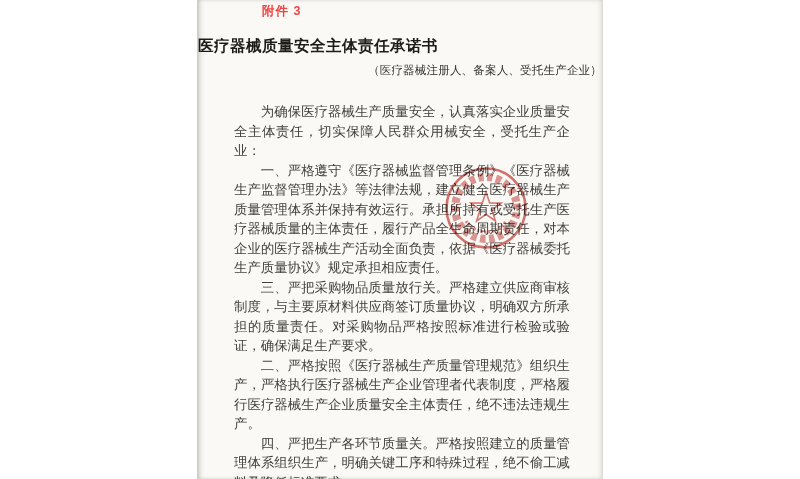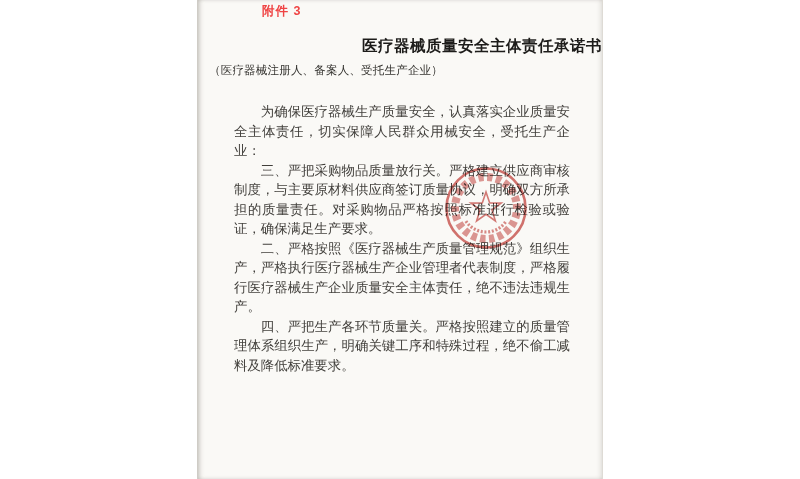--- a/index.html
+++ b/index.html
@@ -17,27 +17,27 @@
                inset -3px 0 5px -2px rgba(110,105,95,.22);
     box-sizing:border-box;
   }
   .attachment{
     position:absolute;left:64px;top:3px;
     font-family:"Liberation Sans","DejaVu Sans",sans-serif;
     font-weight:bold;font-size:12.5px;color:#ef4444;letter-spacing:1px;
   }
   .doc-title{
     position:absolute;left:0;top:36px;width:100%;margin:0;
-    text-align:right;
+    text-align:left;
     font-family:"Liberation Sans","DejaVu Sans",sans-serif;
     font-weight:bold;font-size:15.5px;color:#1d1c1a;letter-spacing:.5px;
   }
   .doc-subtitle{
     position:absolute;left:0;top:63px;width:100%;
-    text-align:left;font-size:11.5px;color:#34332f;letter-spacing:.2px;padding-left:11px;
+    text-align:right;font-size:11.5px;color:#34332f;letter-spacing:.2px;
   }
   .doc-body{
     position:absolute;left:36px;top:102px;width:336px;
     font-size:13.4px;line-height:19.5px;color:#413f3b;
     text-align:justify;
   }
   .doc-body p{margin:0;text-indent:2em;word-break:break-all;}
   .seal{
     position:absolute;left:236px;top:156px;width:104px;height:104px;
     mix-blend-mode:multiply;opacity:.88;pointer-events:none;
@@ -49,20 +49,21 @@
 <div class="page">
 
   <div class="attachment">附件 3</div>
 
   <h1 class="doc-title">医疗器械质量安全主体责任承诺书</h1>
 
   <div class="doc-subtitle">（医疗器械注册人、备案人、受托生产企业）</div>
 
   <div class="doc-body">
       <p>为确保医疗器械生产质量安全，认真落实企业质量安全主体责任，切实保障人民群众用械安全，受托生产企业：</p>
+      <p>一、严格遵守《医疗器械监督管理条例》《医疗器械生产监督管理办法》等法律法规，建立健全医疗器械生产质量管理体系并保持有效运行。承担所持有或受托生产医疗器械质量的主体责任，履行产品全生命周期责任，对本企业的医疗器械生产活动全面负责，依据《医疗器械委托生产质量协议》规定承担相应责任。</p>
       <p>三、严把采购物品质量放行关。严格建立供应商审核制度，与主要原材料供应商签订质量协议，明确双方所承担的质量责任。对采购物品严格按照标准进行检验或验证，确保满足生产要求。</p>
       <p>二、严格按照《医疗器械生产质量管理规范》组织生产，严格执行医疗器械生产企业管理者代表制度，严格履行医疗器械生产企业质量安全主体责任，绝不违法违规生产。</p>
       <p>四、严把生产各环节质量关。严格按照建立的质量管理体系组织生产，明确关键工序和特殊过程，绝不偷工减料及降低标准要求。</p>
     </div>
 
   <svg class="seal" viewBox="0 0 104 104">
 
     <circle cx="52" cy="52" r="39.5" fill="none" stroke="#c5443e" stroke-width="2.6" opacity="0.85"></circle>
 
     <circle cx="52" cy="52" r="31" fill="none" stroke="#c5443e" stroke-width="8" stroke-dasharray="5.5 3.4" opacity="0.62" transform="rotate(-8 52 52)"></circle>

